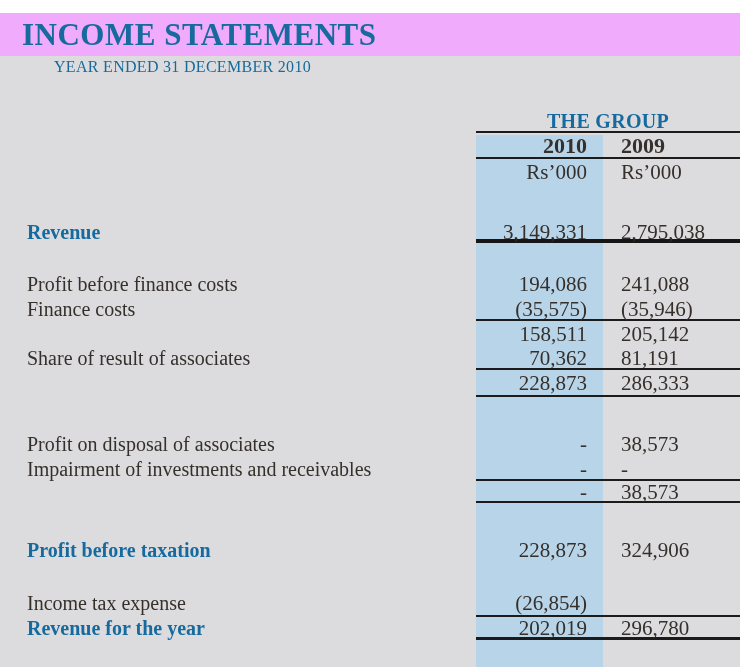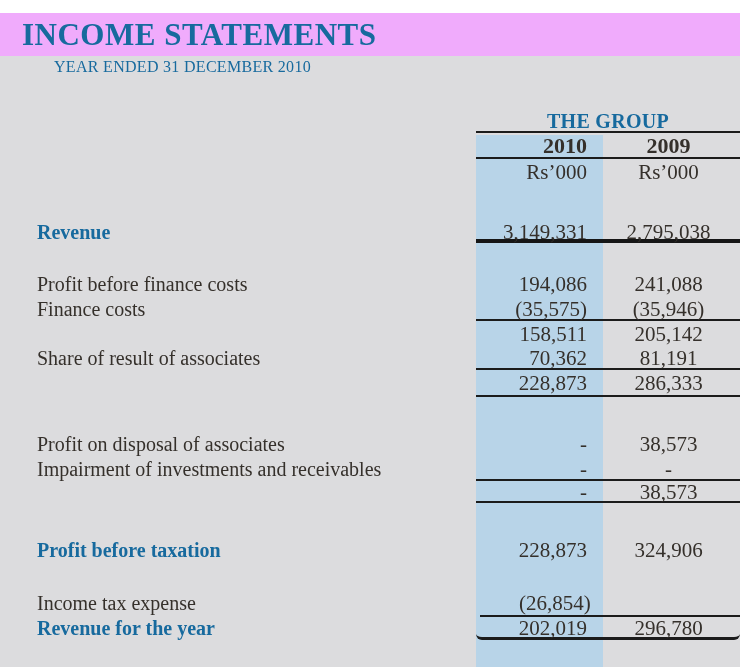--- a/index.html
+++ b/index.html
@@ -22,33 +22,33 @@
     position:absolute;top:58px;left:18px;
     font-size:16px;color:#176a9e;letter-spacing:0.3px;white-space:nowrap;margin-left:36px;
   }
   .blue-col{
     position:absolute;left:476px;top:135px;width:127px;height:532px;
     background:#b8d4e8;z-index:0;
   }
   .table{
     position:absolute;top:110px;left:0;width:740px;z-index:1;
   }
-  .row{display:flex;height:var(--h);margin-left:10px;}
+  .row{display:flex;height:var(--h);}
   .row .lbl{
     width:476px;box-sizing:border-box;padding-left:27px;
     font-size:20px;line-height:var(--h);white-space:nowrap;
   }
   .row .lbl.em{color:#176a9e;font-weight:bold;}
   .vals{width:264px;display:flex;box-sizing:content-box;}
   .c1{width:127px;box-sizing:border-box;text-align:right;padding-right:16px;
       font-size:21px;line-height:var(--h);}
-  .c2{width:137px;box-sizing:border-box;text-align:center;padding-right:6px;
-      font-size:21px;line-height:var(--h);}
+  .c2{width:137px;box-sizing:border-box;text-align:left;padding-right:6px;
+      font-size:21px;line-height:var(--h);padding-left:18px;}
   .rule2{border-bottom:2px solid #1b1b1b;}
-  .rule3{border-bottom:3px solid #1b1b1b;border-radius:6px;}
+  .rule3{border-bottom:3px solid #1b1b1b;}
   .rule4{border-bottom:4px solid #161616;}
   .group-cell{
     width:264px;text-align:center;color:#176a9e;font-weight:bold;
     font-size:20px;line-height:var(--h);letter-spacing:0.3px;
   }
   .yr{font-weight:bold;font-size:22px;}
 </style>
 </head>
 <body>
 

